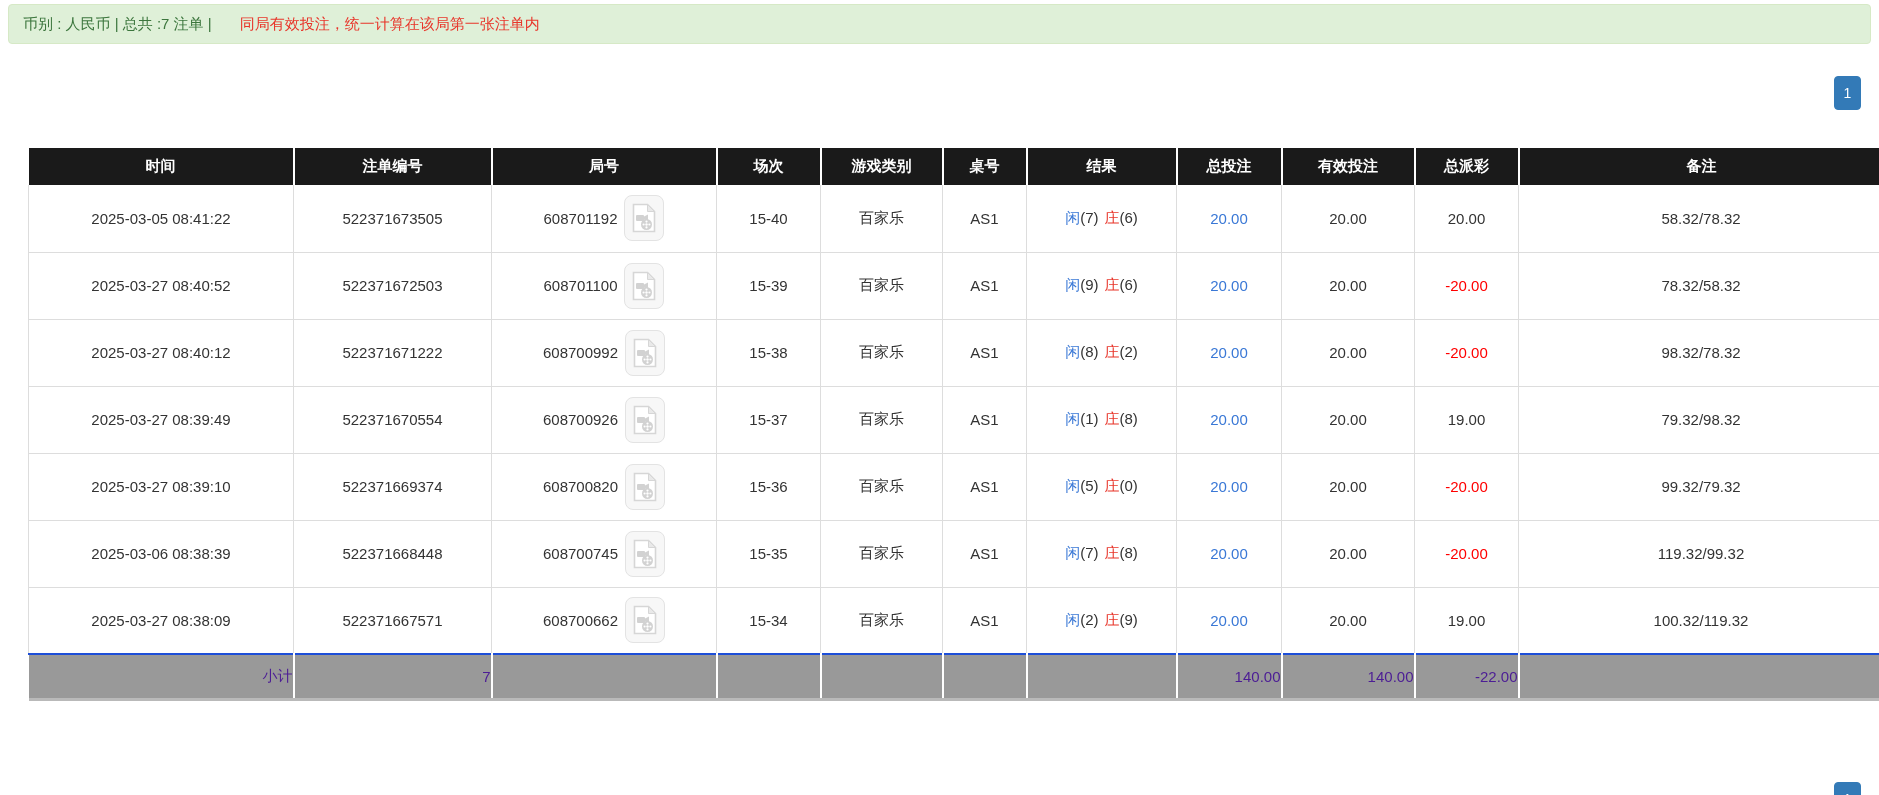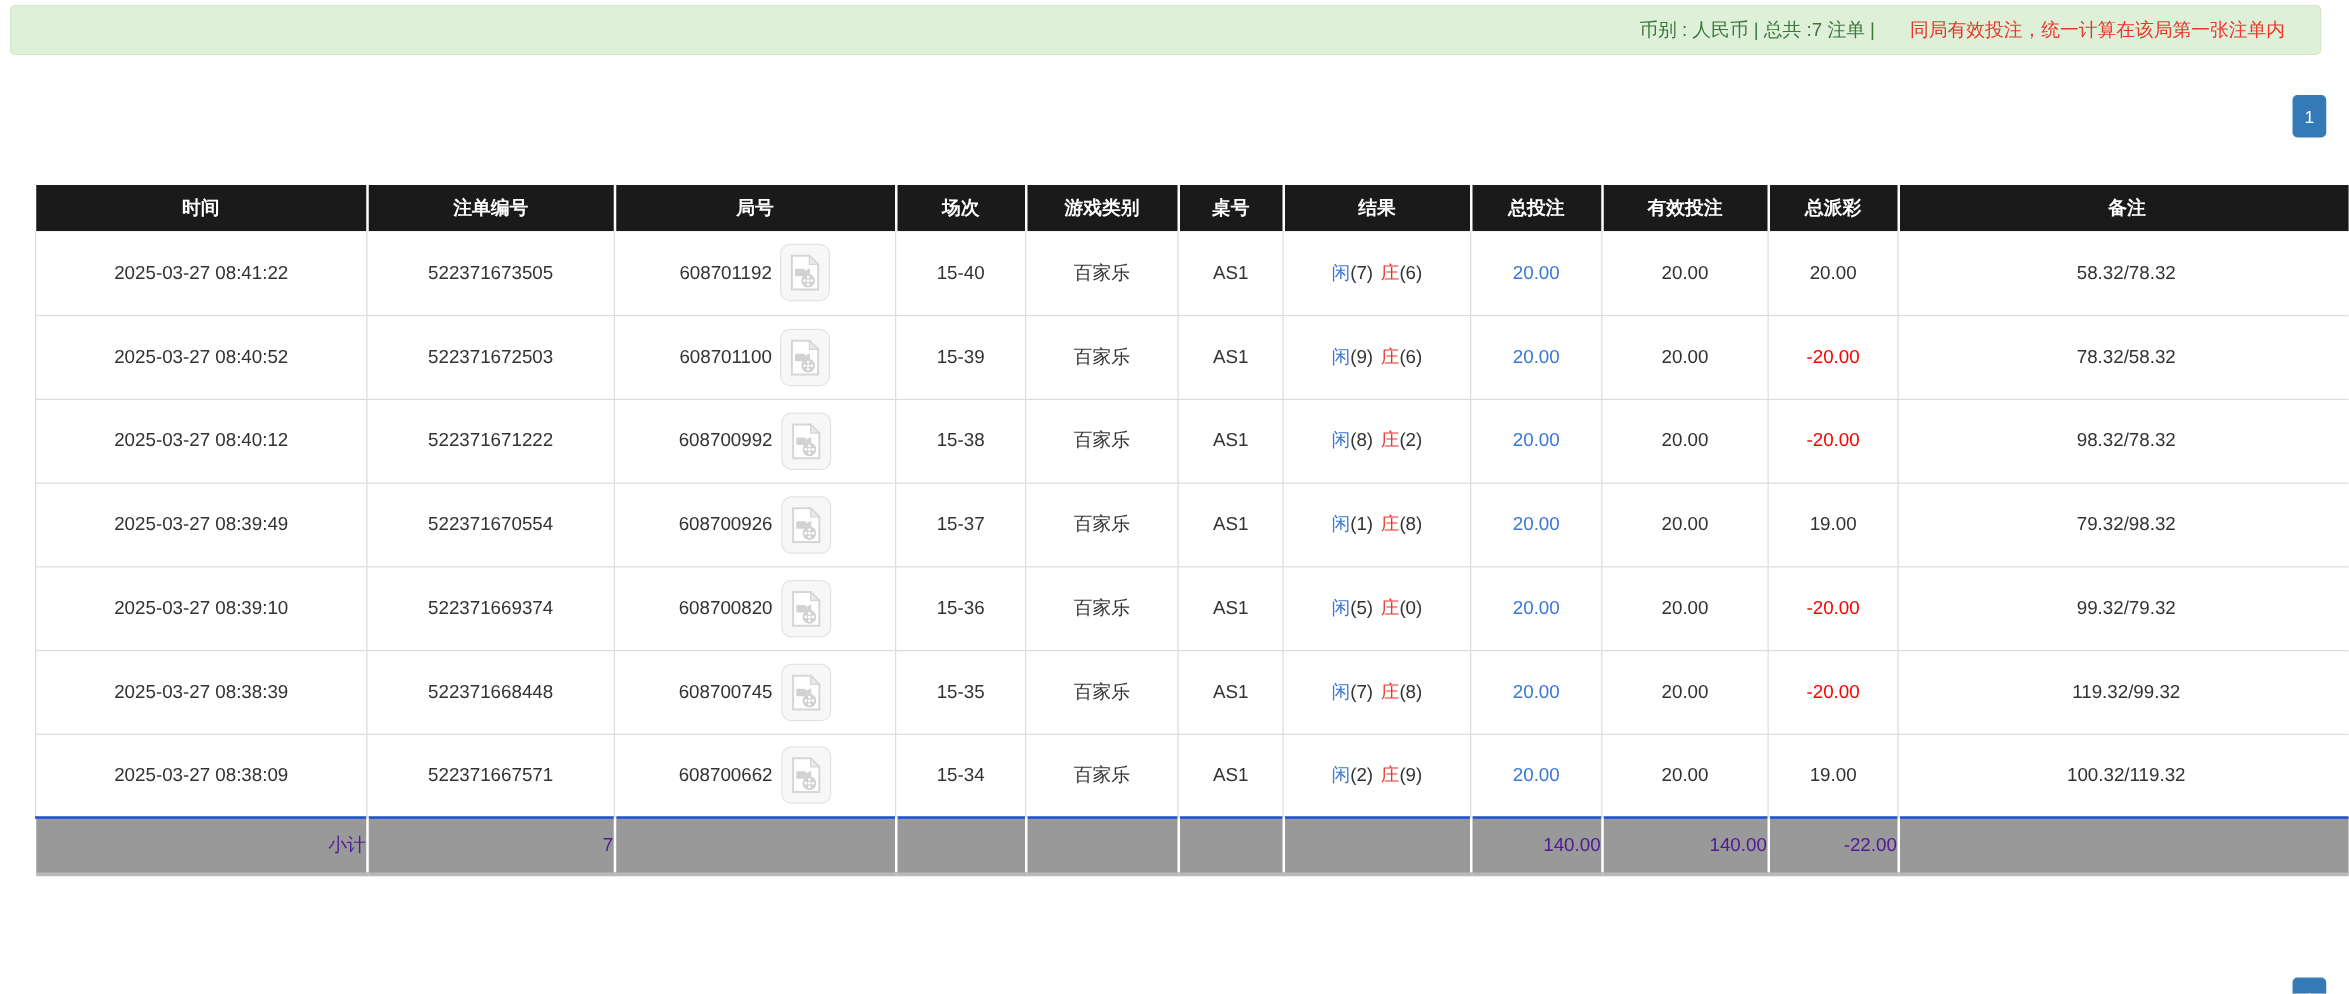--- a/index.html
+++ b/index.html
@@ -9,29 +9,29 @@
     position: relative;
     width: 1879px;
     height: 795px;
     overflow: hidden;
     background: #fff;
   }
 
   
   .notice-bar {
     position: absolute;
-    top: 4px; left: 8px; right: 22px;
+    top: 4px; left: 8px; right: 8px;
     height: 40px;
     background: #dff0d8;
     border: 1px solid #d6e9c6;
     border-radius: 4px;
     display: flex;
     align-items: center;
-    justify-content: flex-end;
-    padding: 0 28px;
+    justify-content: flex-start;
+    padding: 0 14px;
     font-size: 15px;
   }
   .notice-left { color: #3c763d; }
   .notice-right { color: #e8352a; margin-left: 28px; }
 
   
   .page-btn {
     position: absolute;
     right: 18px;
     width: 27px;
@@ -154,21 +154,21 @@
         <th>桌号</th>
         <th>结果</th>
         <th>总投注</th>
         <th>有效投注</th>
         <th>总派彩</th>
         <th>备注</th>
       </tr>
     </thead>
     <tbody>
   <tr>
-    <td>2025-03-27 08:41:22</td>
+    <td>2025-03-05 08:41:22</td>
     <td>522371673505</td>
     <td>
       <span class="round-cell-inner">
         <span>608701192</span>
         <button class="video-btn">
           <svg width="24" height="30" viewBox="0 0 24 30">
             <path d="M1.5 1.5 h14 l7 7 v20 h-21 z" fill="#ffffff" stroke="#d6d6d6" stroke-width="1.6"></path>
             <path d="M15.5 1.5 v7 h7 z" fill="#e9e9e9" stroke="#d6d6d6" stroke-width="1"></path>
             <rect x="4" y="12" width="8" height="6" rx="1" fill="#d2d2d2"></rect>
             <path d="M12 13.5 l4 -2 v7 l-4 -2 z" fill="#d2d2d2"></path>
@@ -334,21 +334,21 @@
     </td>
     <td>
       <a class="link">20.00</a>
     </td>
     <td>20.00</td>
     <td class="neg">-20.00</td>
     <td>99.32/79.32</td>
   </tr>
 
   <tr>
-    <td>2025-03-27 08:38:39</td>
+    <td>2025-03-06 08:38:39</td>
     <td>522371668448</td>
     <td>
       <span class="round-cell-inner">
         <span>608700745</span>
         <button class="video-btn">
           <svg width="24" height="30" viewBox="0 0 24 30">
             <path d="M1.5 1.5 h14 l7 7 v20 h-21 z" fill="#ffffff" stroke="#d6d6d6" stroke-width="1.6"></path>
             <path d="M15.5 1.5 v7 h7 z" fill="#e9e9e9" stroke="#d6d6d6" stroke-width="1"></path>
             <rect x="4" y="12" width="8" height="6" rx="1" fill="#d2d2d2"></rect>
             <path d="M12 13.5 l4 -2 v7 l-4 -2 z" fill="#d2d2d2"></path>

